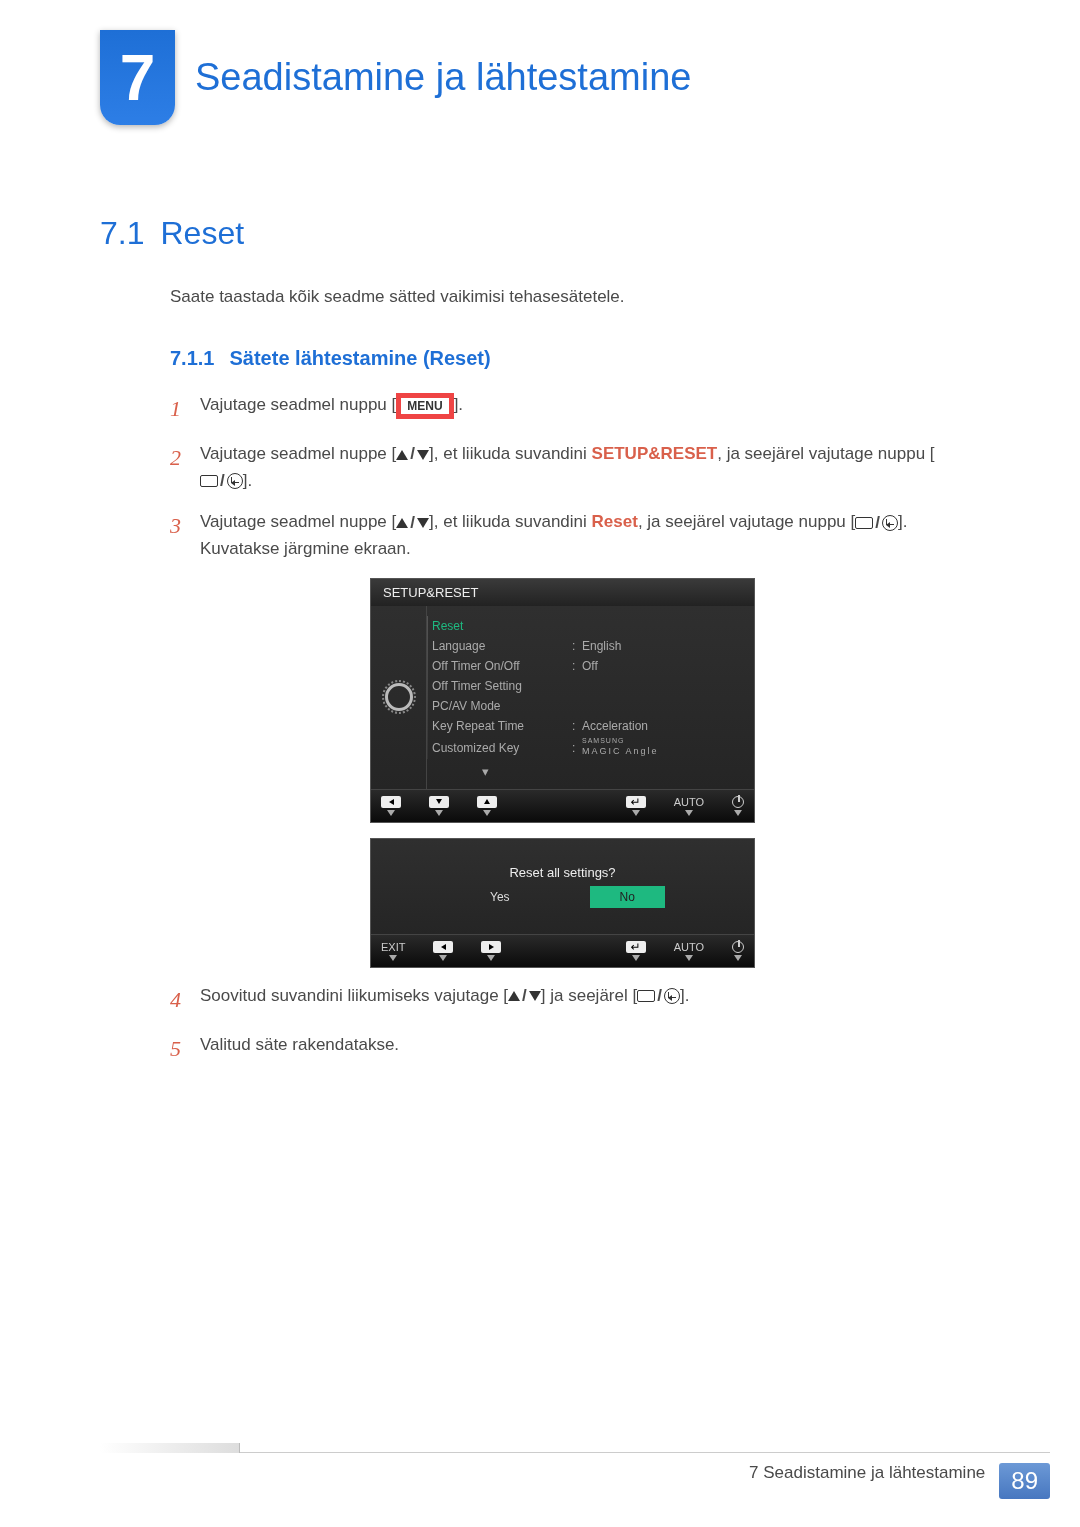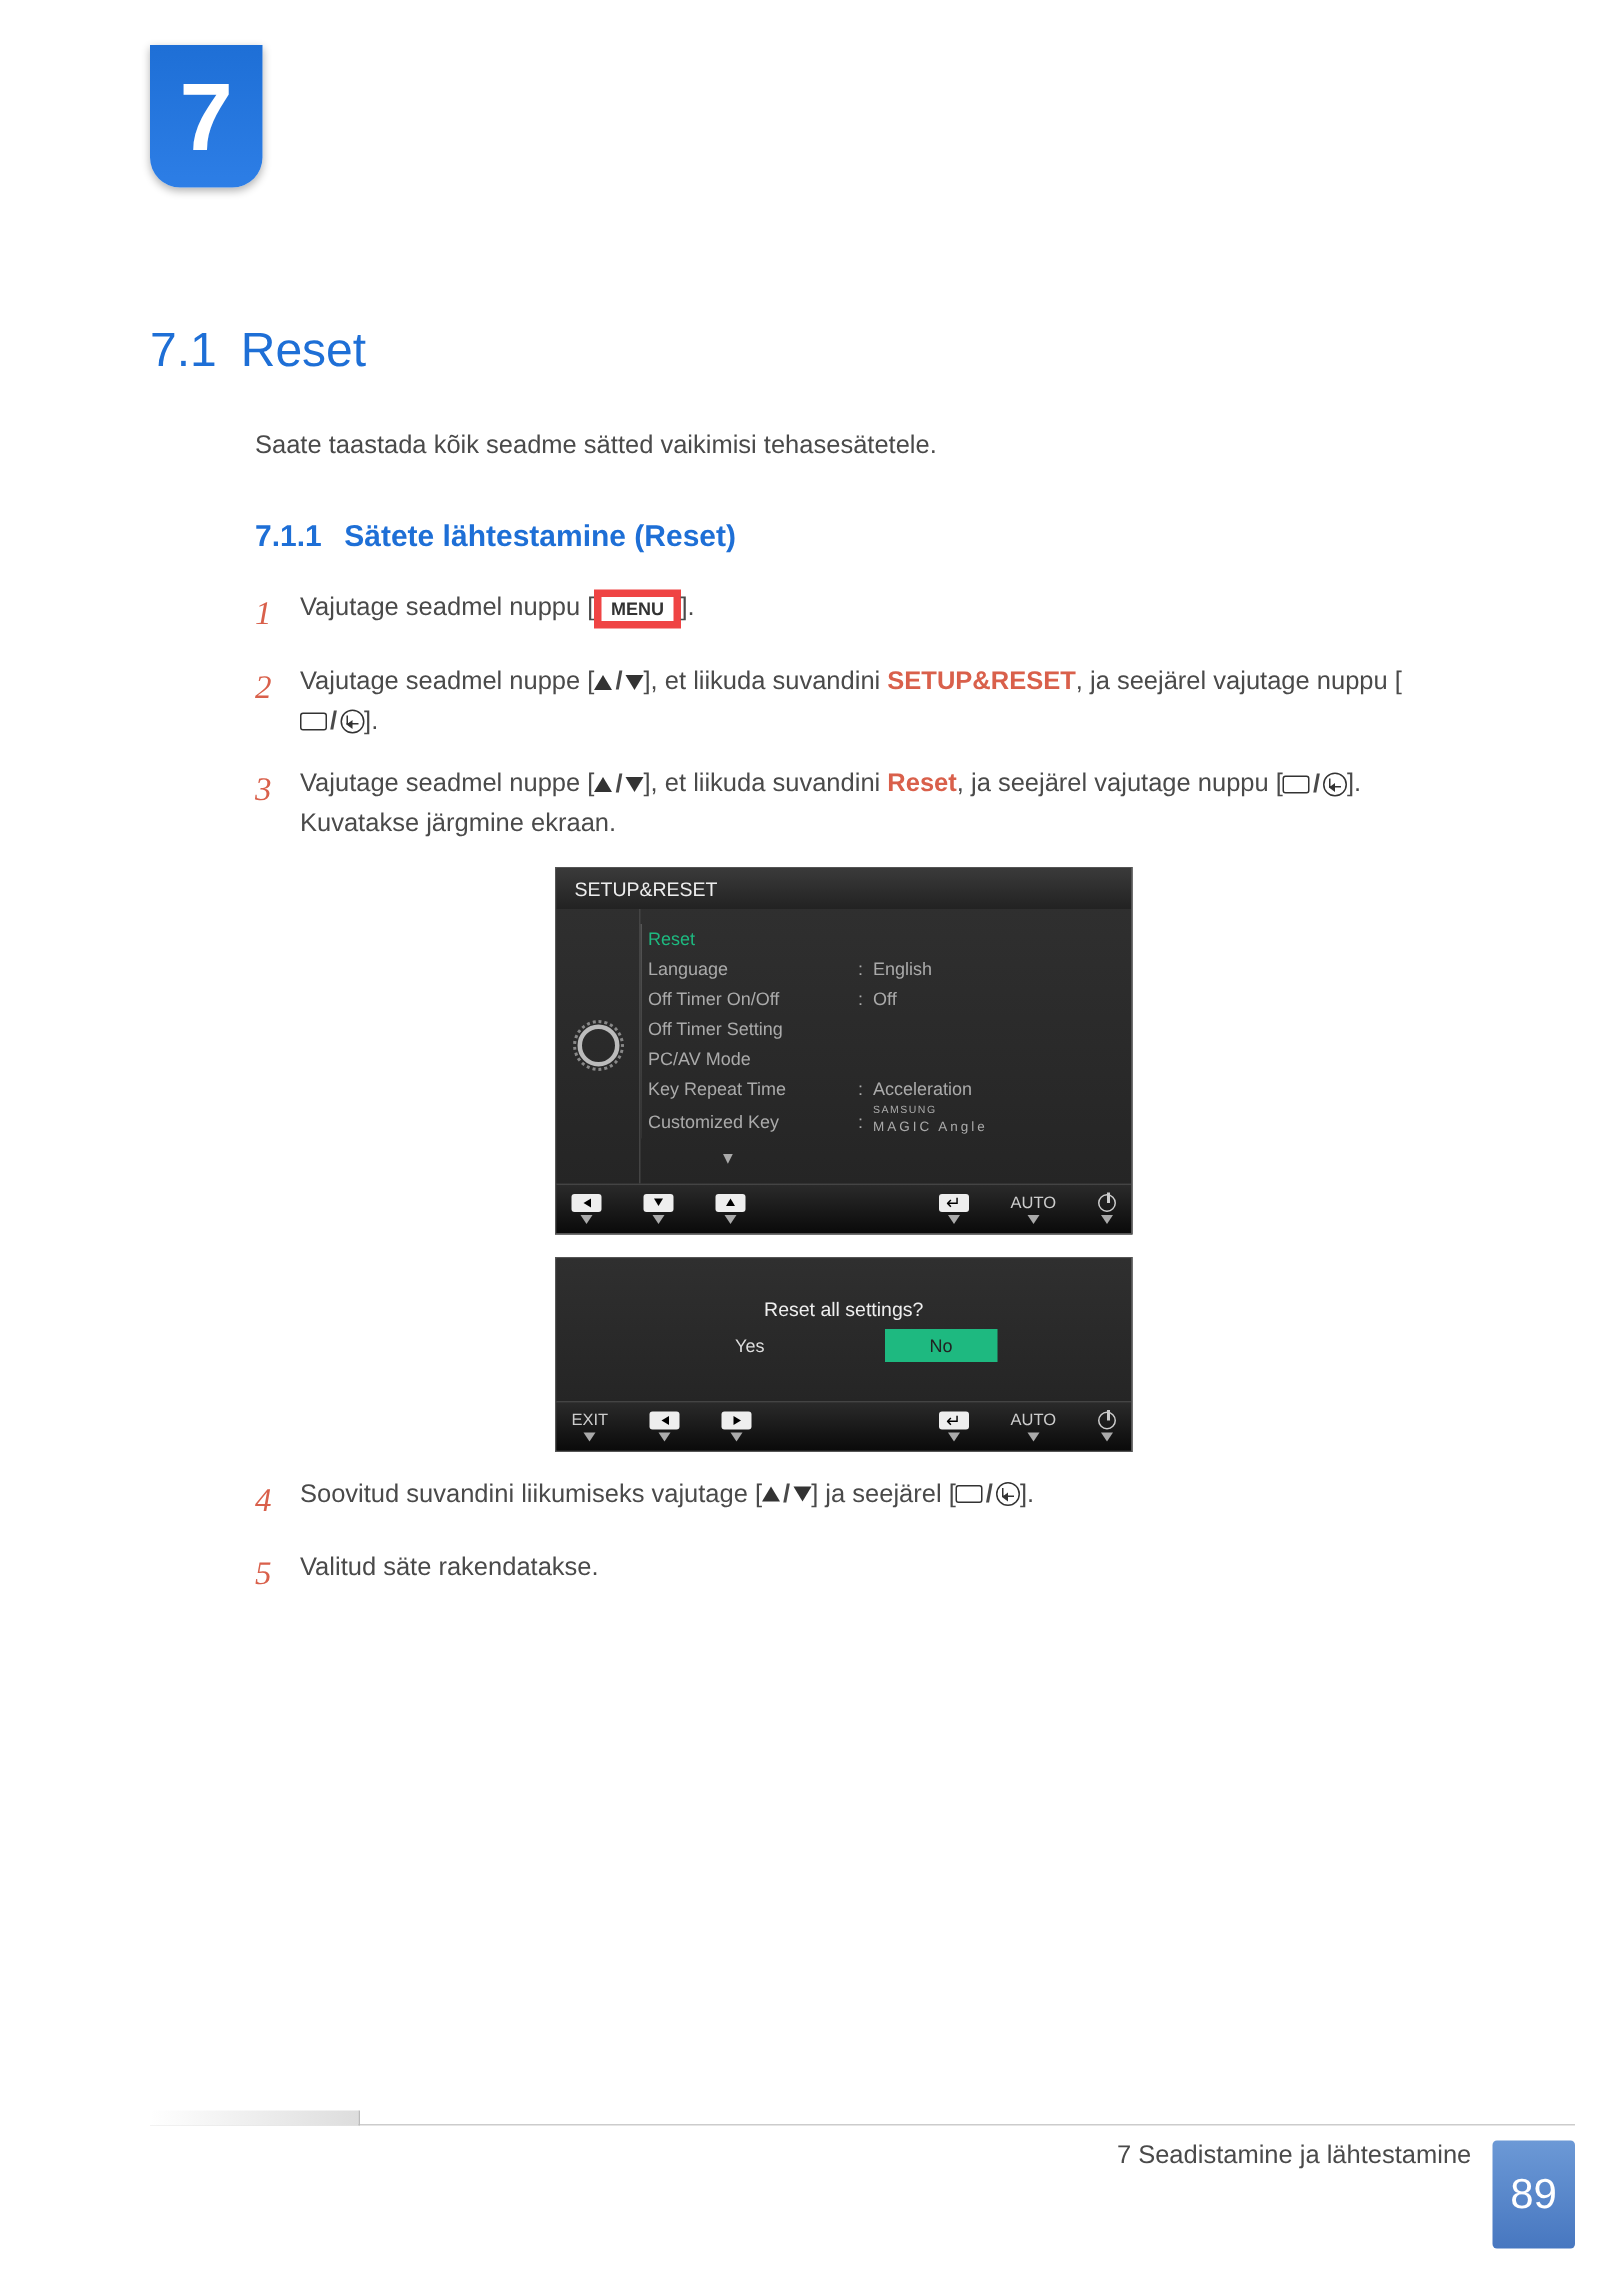--- a/index.html
+++ b/index.html
@@ -77,30 +77,31 @@
 .osd2-question { font-size: 13px; margin-bottom: 6px; }
 .osd2-buttons { display:flex; gap: 50px; }
 .osd2-btn { padding: 4px 30px; font-size: 12px; color:#ddd; }
 .osd2-btn.sel { background: #1eb980; color:#222; }
 
 
 .page-footer { position: absolute; bottom: 28px; left: 100px; right: 30px; }
 .footer-rule { height: 1px; background: #ccc; margin-bottom: 10px; }
 .footer-content { display:flex; justify-content:flex-end; align-items:flex-start; gap: 14px; }
 .footer-chapter { color: #4a4a4a; font-size: 17px; }
-.page-badge { background: linear-gradient(#6c99d6, #4777c0); color:#fff; font-size: 28px; padding: 20px 12px; border-radius: 3px; }
+.page-badge { background: linear-gradient(#6c99d6, #4777c0); color:#fff; font-size: 24px; padding: 4px 12px; border-radius: 3px; }
 .footer-shade { position:absolute; left: 0; width: 140px; height: 10px; top: -9px; background: linear-gradient(to left, #ddd, #fff); border-right: 1px solid #bbb; }
 </style>
 </head>
 <body>
 
 <div class="page">
 
   <div class="header">
     <div class="chapter-tab">7</div>
+    <div class="chapter-title">Seadistamine ja lähtestamine</div>
   </div>
 
   <div class="section">
     <div class="section-heading">
       <span class="section-num">7.1</span>
       <span class="section-title">Reset</span>
     </div>
 
     <div class="intro-text">Saate taastada kõik seadme sätted vaikimisi tehasesätetele.</div>
 

